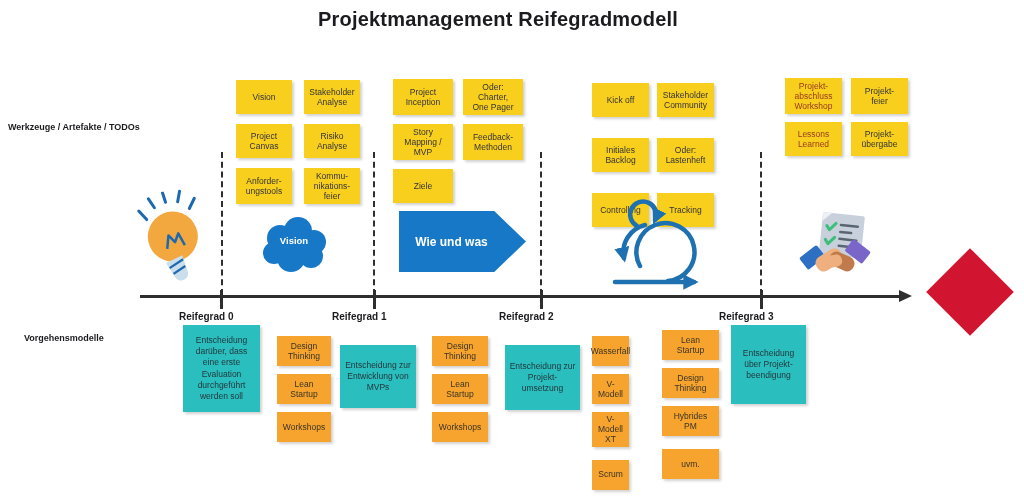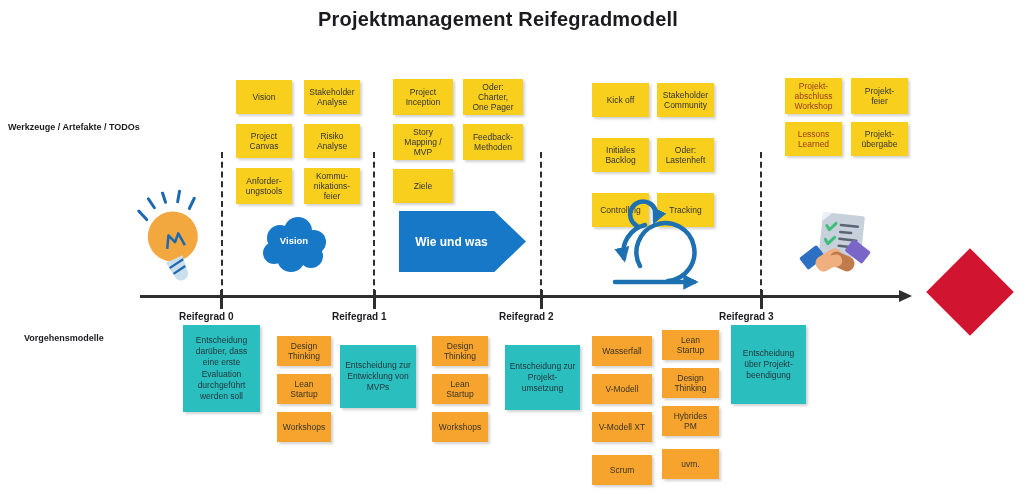--- a/index.html
+++ b/index.html
@@ -63,21 +63,21 @@
     box-shadow:1.5px 2px 2.5px rgba(0,0,0,.18);padding:4px 3px;box-sizing:border-box;
   }
   #decision0{left:183px;top:325px;width:77px;height:87px;}
   #decision1{left:340px;top:345px;width:76px;height:63px;}
   #decision2{left:505px;top:345px;width:75px;height:65px;}
   #decision3{left:731px;top:325px;width:75px;height:79px;}
 
   .method-stack{position:absolute;display:flex;flex-direction:column;}
   #stack0{left:277px;top:336px;width:54px;}
   #stack1{left:432px;top:336px;width:56px;}
-  #stack2{left:592px;top:336px;width:60px;}
+  #stack2{left:592px;top:336px;width:37px;}
   #stack3{left:662px;top:330px;width:57px;}
   .method{
     background:var(--sticky-orange,#F7A42F);min-height:30px;
     display:flex;align-items:center;justify-content:center;text-align:center;
     font-size:8.5px;line-height:1.2;white-space:pre-line;color:#3a3325;
     box-shadow:1.5px 2px 2.5px rgba(0,0,0,.18);padding:2px;box-sizing:border-box;
   }
   .method + .method{margin-top:8px;}
   .method.gap-top{margin-top:13px;}
 </style>

